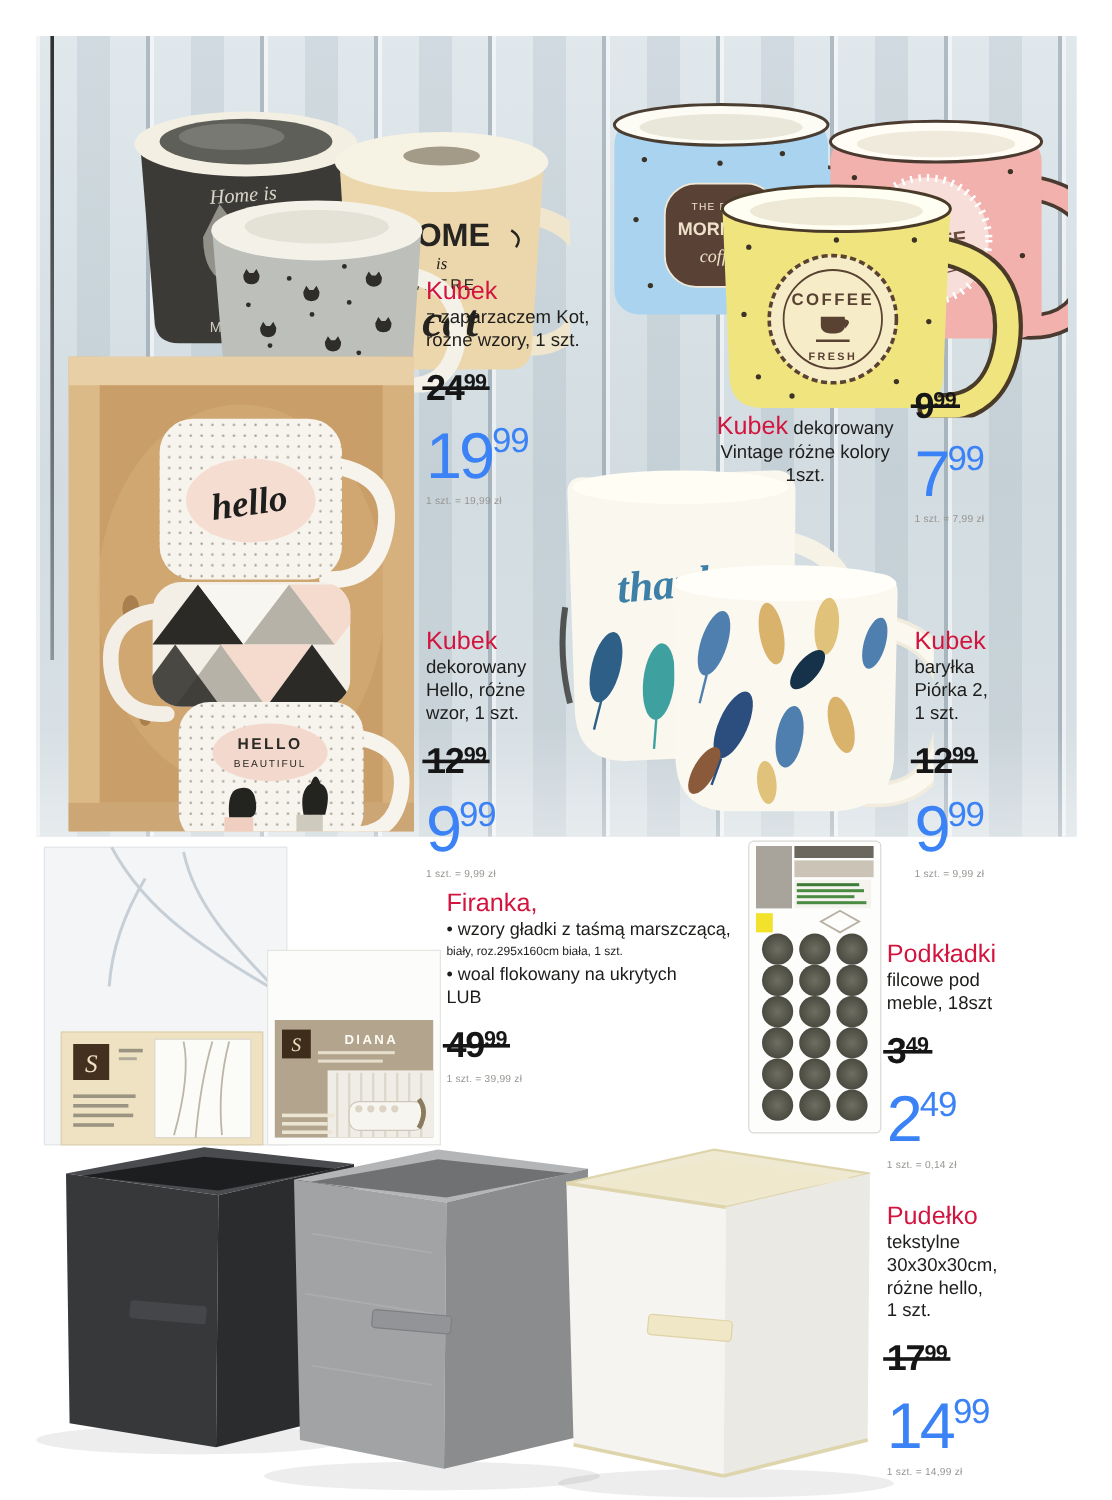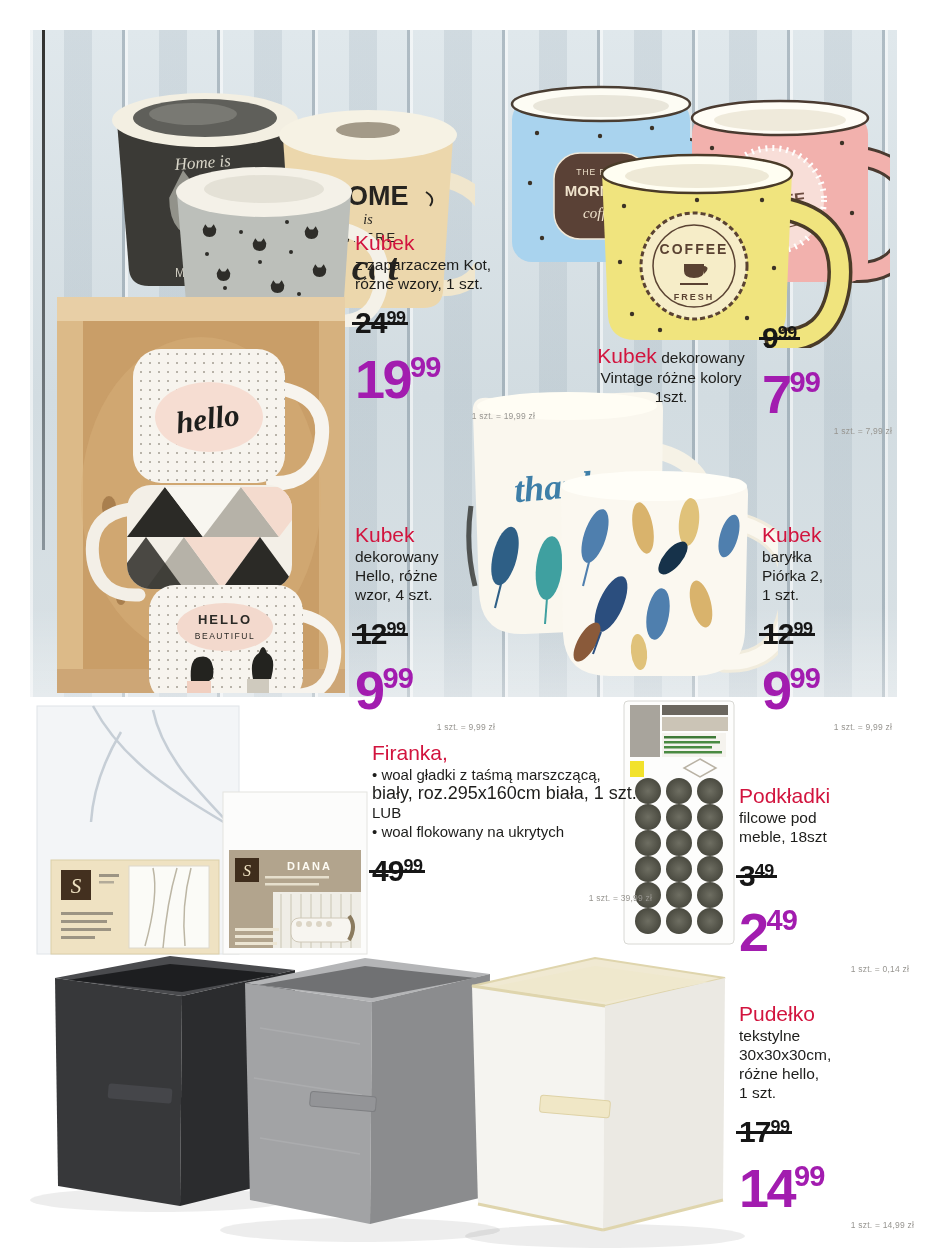--- a/index.html
+++ b/index.html
@@ -22,23 +22,23 @@
     background:linear-gradient(#30302e,#8a959c);}
   .wood::after{content:'';position:absolute;left:0;bottom:0;width:100%;height:90px;
     background:linear-gradient(rgba(255,255,255,0),rgba(255,255,255,.35));}
   
   .ptitle{color:#d2143e;font-weight:normal;font-size:21px;line-height:24px;}
   .pdesc{font-size:15.5px;line-height:19px;color:#1d1d1b;}
   .price-old{display:inline-block;position:relative;font-weight:bold;font-size:30px;
     letter-spacing:-1px;color:#161616;line-height:30px;margin-top:10px;}
   .price-old .gr{font-size:18px;vertical-align:9px;letter-spacing:-.5px;}
   .price-old::after{content:'';position:absolute;left:-3px;right:-3px;top:54%;height:3px;background:#161616;}
-  .price-new{color:#a21caf;font-weight:bold;font-size:54px;letter-spacing:-2.5px;line-height:50px;margin-top:4px;}
+  .price-new{color:#3b82f6;font-weight:normal;font-size:54px;letter-spacing:-2.5px;line-height:50px;margin-top:4px;}
   .price-new .gr{font-size:29px;vertical-align:21px;letter-spacing:-1px;}
-  .unit{font-size:8.5px;color:#979590;margin-top:7px;letter-spacing:.2px;text-align:right;}
+  .unit{font-size:8.5px;color:#979590;margin-top:7px;letter-spacing:.2px;}
   .ralign{text-align:center;}
   svg text{font-family:"Liberation Sans",sans-serif;}
   svg .script{font-family:"Liberation Serif",serif;font-style:italic;}
 </style>
 </head>
 <body>
 
 <div id="page">
 
   <div class="abs wood"></div>
@@ -387,42 +387,42 @@
   <div class="abs" style="left:762px;top:318px;width:130px">
     <div class="price-old" style="margin-top:0"><span>9</span><span class="gr">99</span></div>
     <div class="price-new"><span>7</span><span class="gr">99</span></div>
     <div class="unit">1 szt. = 7,99 zł</div>
   </div>
 
   <div class="abs" style="left:355px;top:523px;width:140px">
     <div class="ptitle">Kubek</div>
     <div class="pdesc">dekorowany</div>
     <div class="pdesc">Hello, różne</div>
-    <div class="pdesc">wzor, 4 szt.</div>
+    <div class="pdesc">wzor, 1 szt.</div>
     <div class="price-old"><span>12</span><span class="gr">99</span></div>
     <div class="price-new"><span>9</span><span class="gr">99</span></div>
     <div class="unit">1 szt. = 9,99 zł</div>
   </div>
 
   <div class="abs" style="left:762px;top:523px;width:130px">
     <div class="ptitle">Kubek</div>
     <div class="pdesc">baryłka</div>
     <div class="pdesc">Piórka 2,</div>
     <div class="pdesc">1 szt.</div>
     <div class="price-old"><span>12</span><span class="gr">99</span></div>
     <div class="price-new"><span>9</span><span class="gr">99</span></div>
     <div class="unit">1 szt. = 9,99 zł</div>
   </div>
 
   <div class="abs" style="left:372px;top:741px;width:280px">
     <div class="ptitle">Firanka,</div>
-    <div class="pdesc" style="font-size:15px">• woal gładki z taśmą marszczącą,</div>
-    <div class="pdesc" style="font-size:18px">biały, roz.295x160cm biała, 1 szt.</div>
+    <div class="pdesc" style="font-size:15px">• wzory gładki z taśmą marszczącą,</div>
+    <div class="pdesc" style="font-size:10px">biały, roz.295x160cm biała, 1 szt.</div>
+    <div class="pdesc" style="font-size:15px">• woal flokowany na ukrytych</div>
     <div class="pdesc" style="font-size:15px">LUB</div>
-    <div class="pdesc" style="font-size:15px">• woal flokowany na ukrytych</div>
     <div class="price-old"><span>49</span><span class="gr">99</span></div>
     <div class="unit">1 szt. = 39,99 zł</div>
   </div>
 
   <div class="abs" style="left:739px;top:784px;width:170px">
     <div class="ptitle">Podkładki</div>
     <div class="pdesc">filcowe pod</div>
     <div class="pdesc">meble, 18szt</div>
     <div class="price-old"><span>3</span><span class="gr">49</span></div>
     <div class="price-new"><span>2</span><span class="gr">49</span></div>

